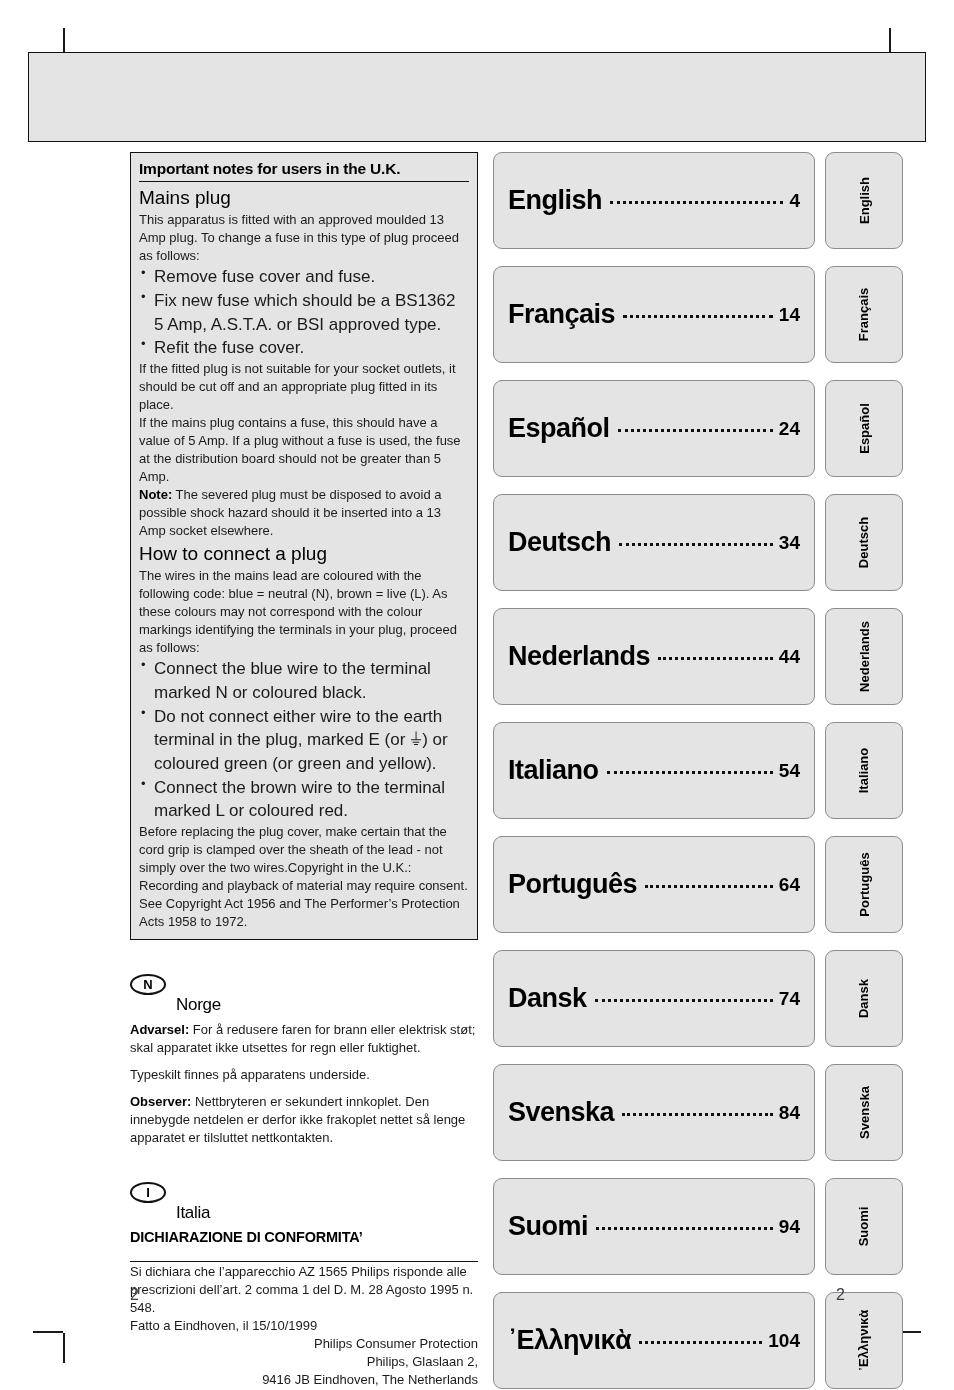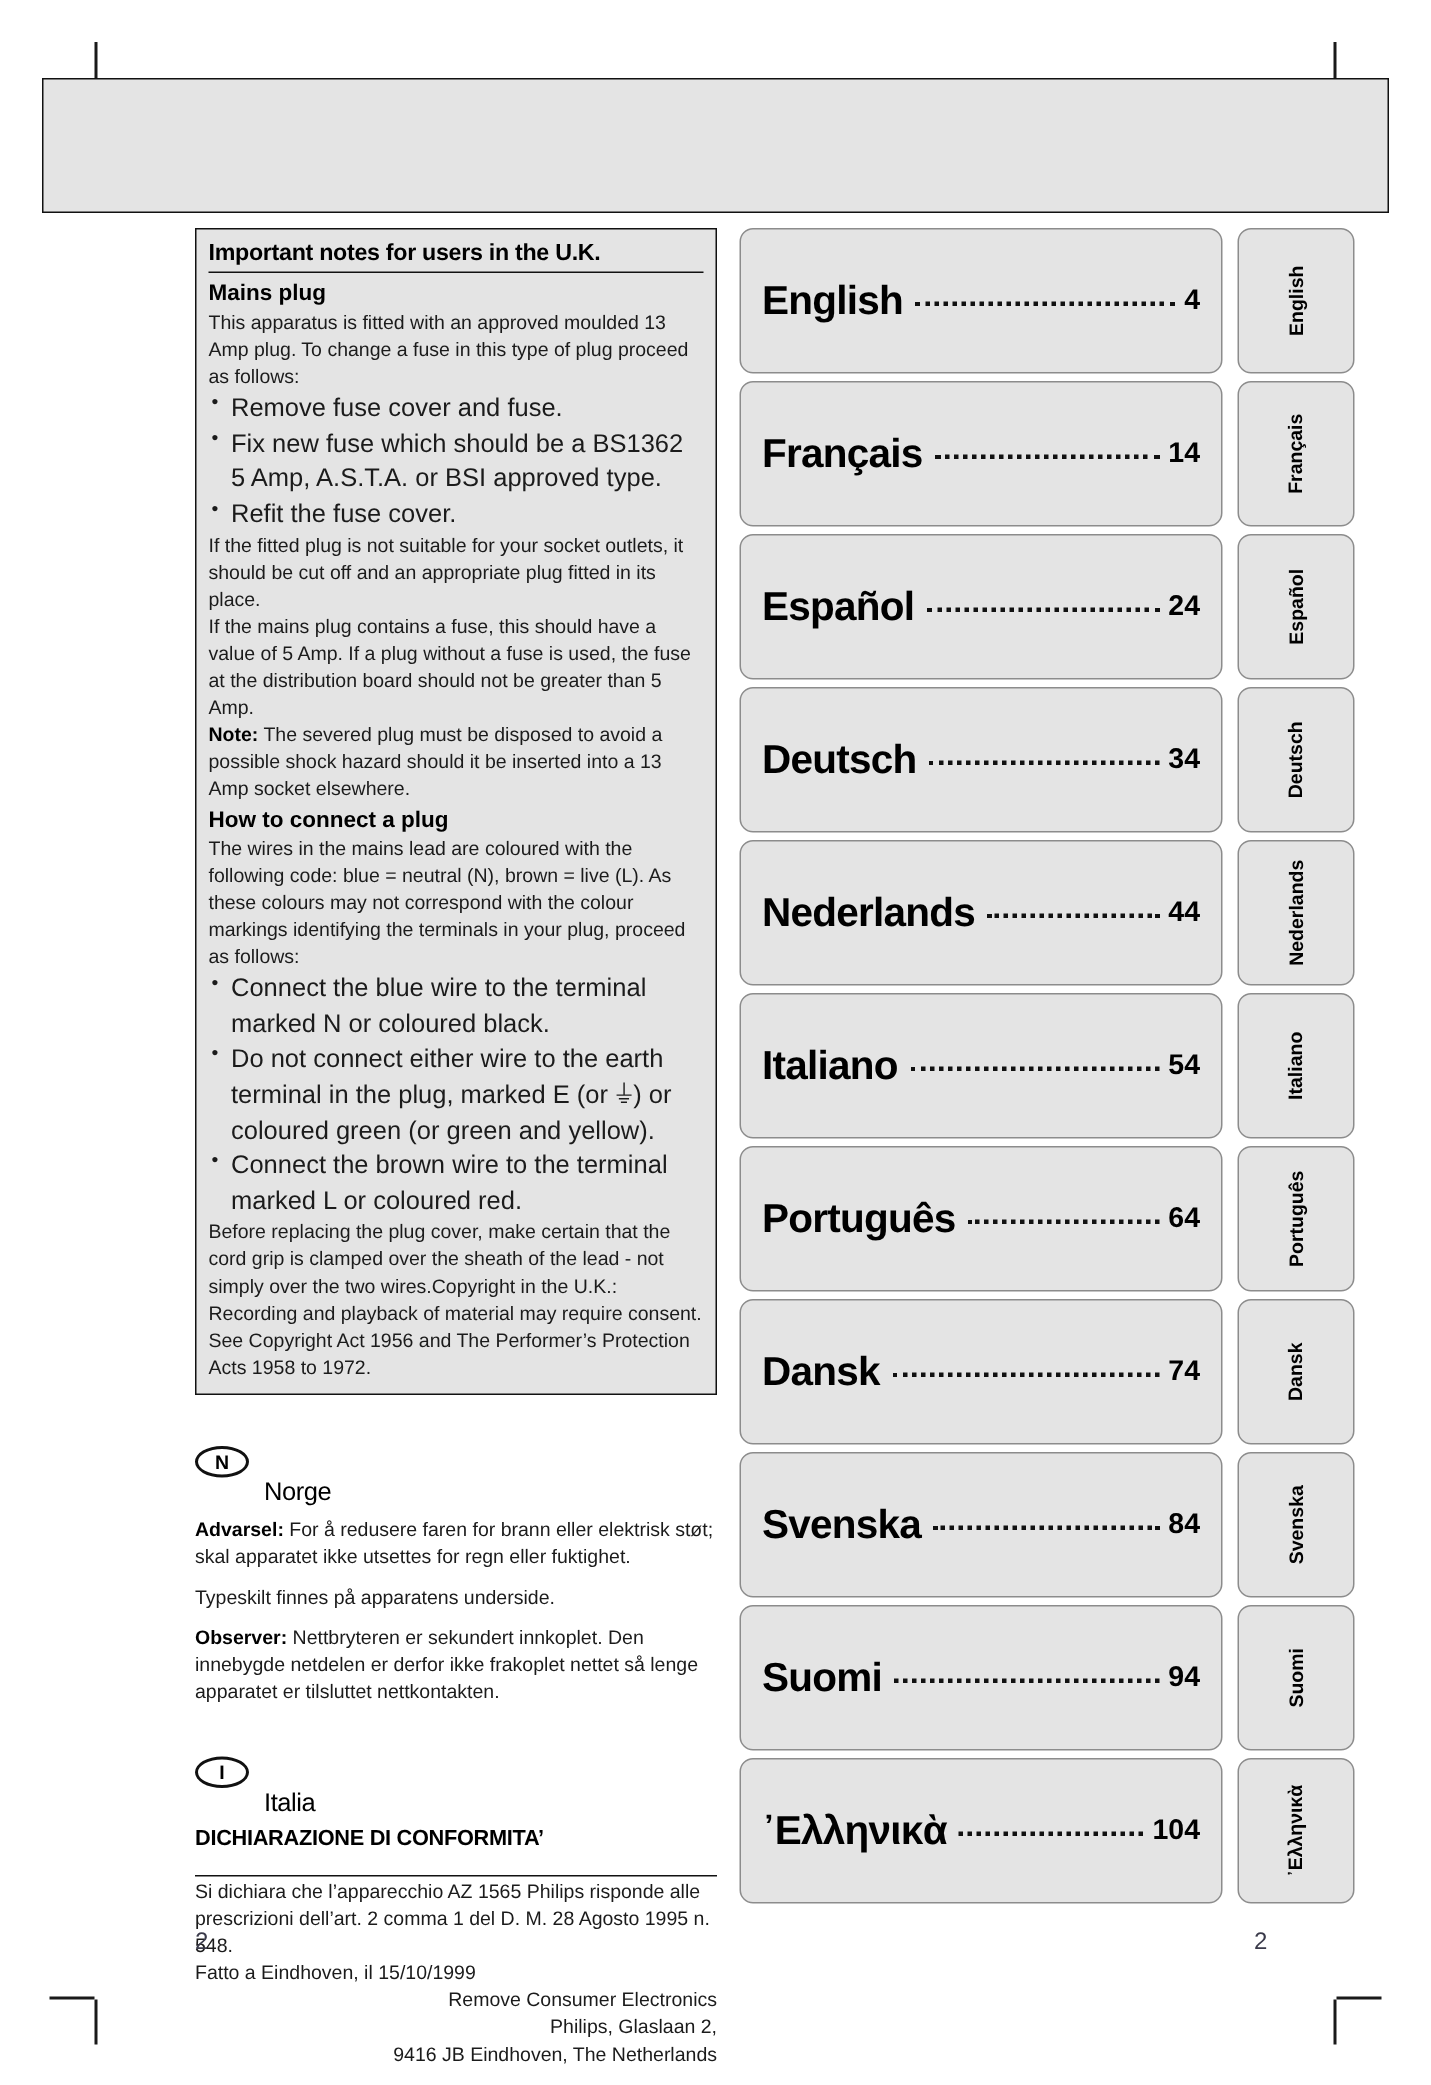--- a/index.html
+++ b/index.html
@@ -59,22 +59,22 @@
     font-size: 15.5px;
     font-weight: bold;
     letter-spacing: -0.2px;
     line-height: 1.25;
     padding-bottom: 3px;
     border-bottom: 1.6px solid #111;
     margin-bottom: 4px;
   }
 
   .sub-head {
-    font-size: 15px;
-    font-weight: bold;
+    font-size: 19px;
+    font-weight: normal;
     line-height: 1.3;
     margin-top: 2px;
   }
 
   .body-txt {
     font-size: 13px;
     line-height: 1.39;
     color: #1b1b1b;
   }
 
@@ -141,21 +141,21 @@
 
   
   .lang-area {
     position: absolute;
     left: 493px;
     top: 152px;
   }
   .lang-row {
     display: flex;
     align-items: stretch;
-    margin-bottom: 5px;
+    margin-bottom: 17px;
   }
   .lang-box {
     width: 322px;
     height: 97px;
     background: #e4e4e4;
     border: 1.2px solid #8c8c8c;
     border-radius: 9px;
     box-sizing: border-box;
     display: flex;
     align-items: center;
@@ -265,21 +265,21 @@
   <div class="body-txt para"><span class="inline-b">Observer:</span><span> Nettbryteren er sekundert innkoplet. Den innebygde netdelen er derfor ikke frakoplet nettet så lenge apparatet er tilsluttet nettkontakten.</span></div>
 
   <div class="country-head">
     <div class="oval">I</div>
     <div class="country-name">Italia</div>
   </div>
 
   <div class="conf-title">DICHIARAZIONE DI CONFORMITA’</div>
   <div class="body-txt">Si dichiara che l’apparecchio AZ 1565 Philips risponde alle prescrizioni dell’art. 2 comma 1 del D. M. 28 Agosto 1995 n. 548.</div>
   <div class="body-txt">Fatto a Eindhoven, il 15/10/1999</div>
-  <div class="body-txt right-align">Remove Consumer Electronics</div>
+  <div class="body-txt right-align">Philips Consumer Protection</div>
   <div class="body-txt right-align">Philips, Glaslaan 2,</div>
   <div class="body-txt right-align">9416 JB Eindhoven, The Netherlands</div>
 </div>
 
 <div class="lang-area">
 
   <div class="lang-row">
     <div class="lang-box">
       <span class="lang-name">English</span>
       <span class="dots"></span>

